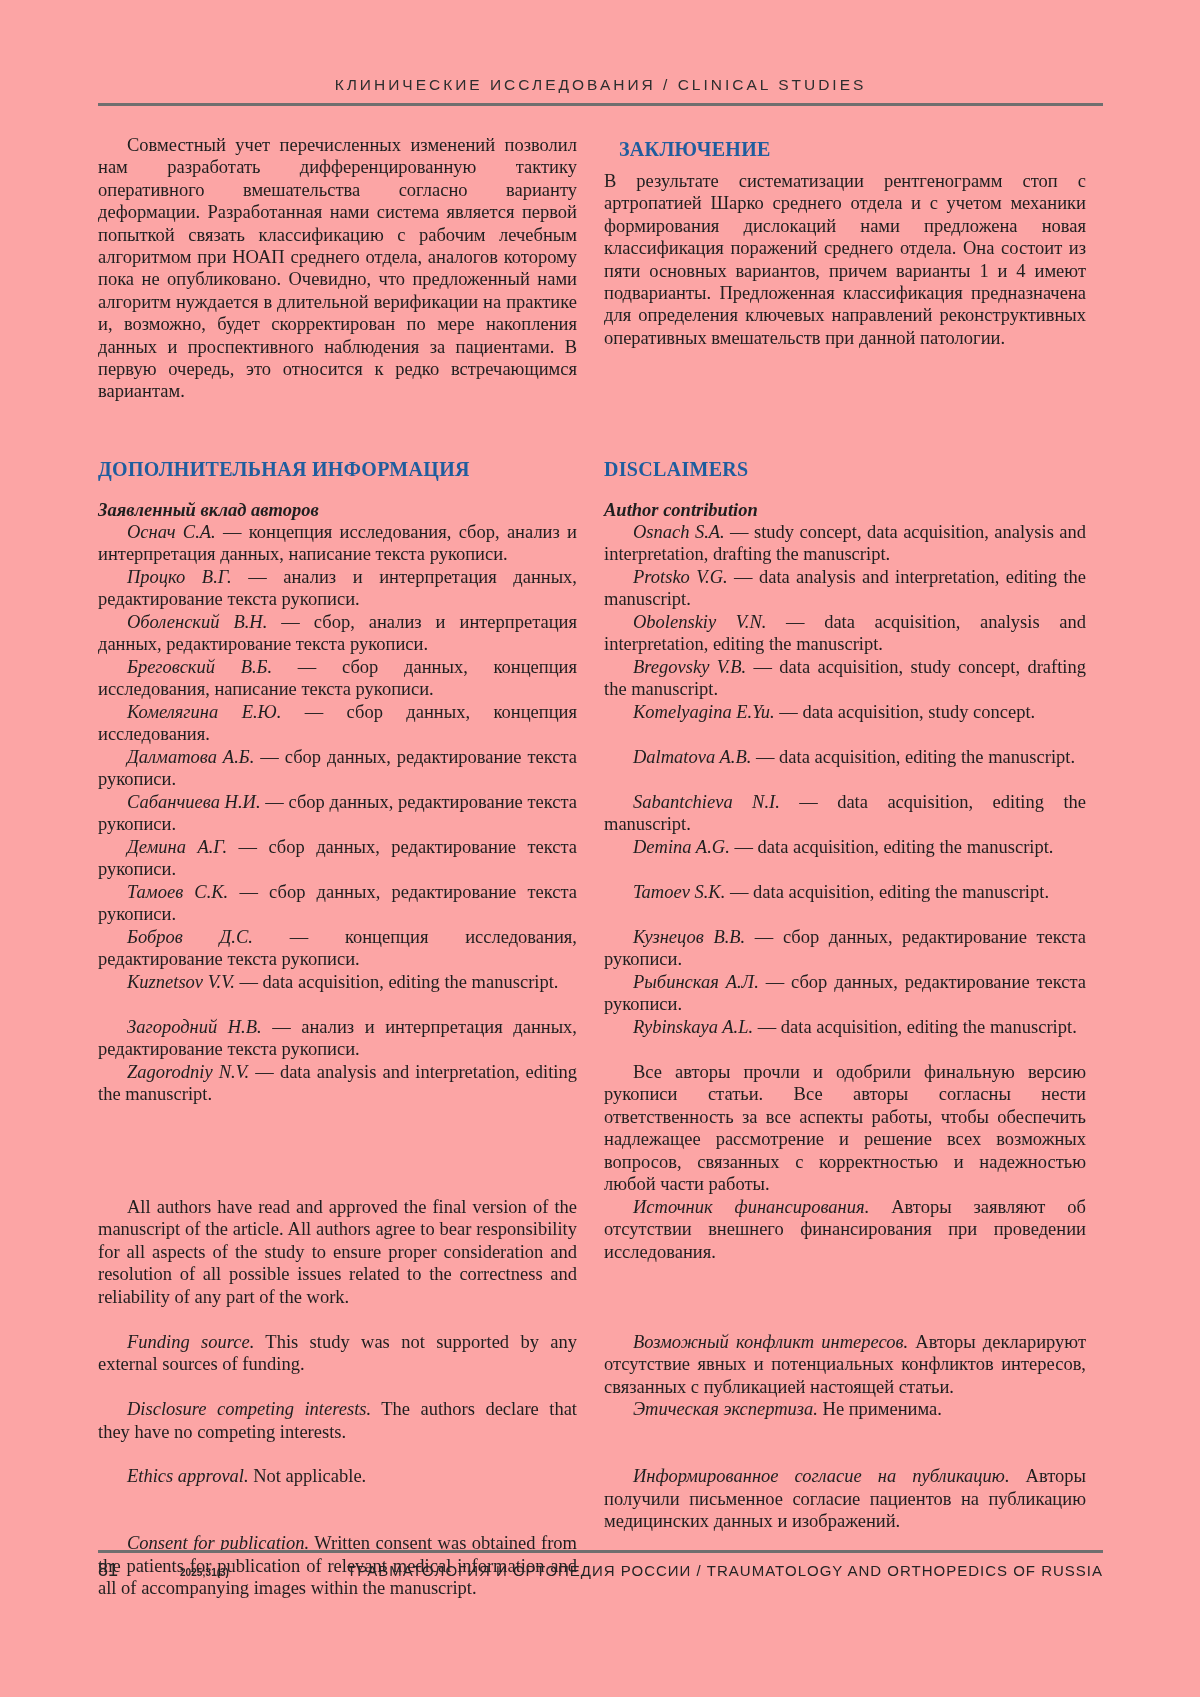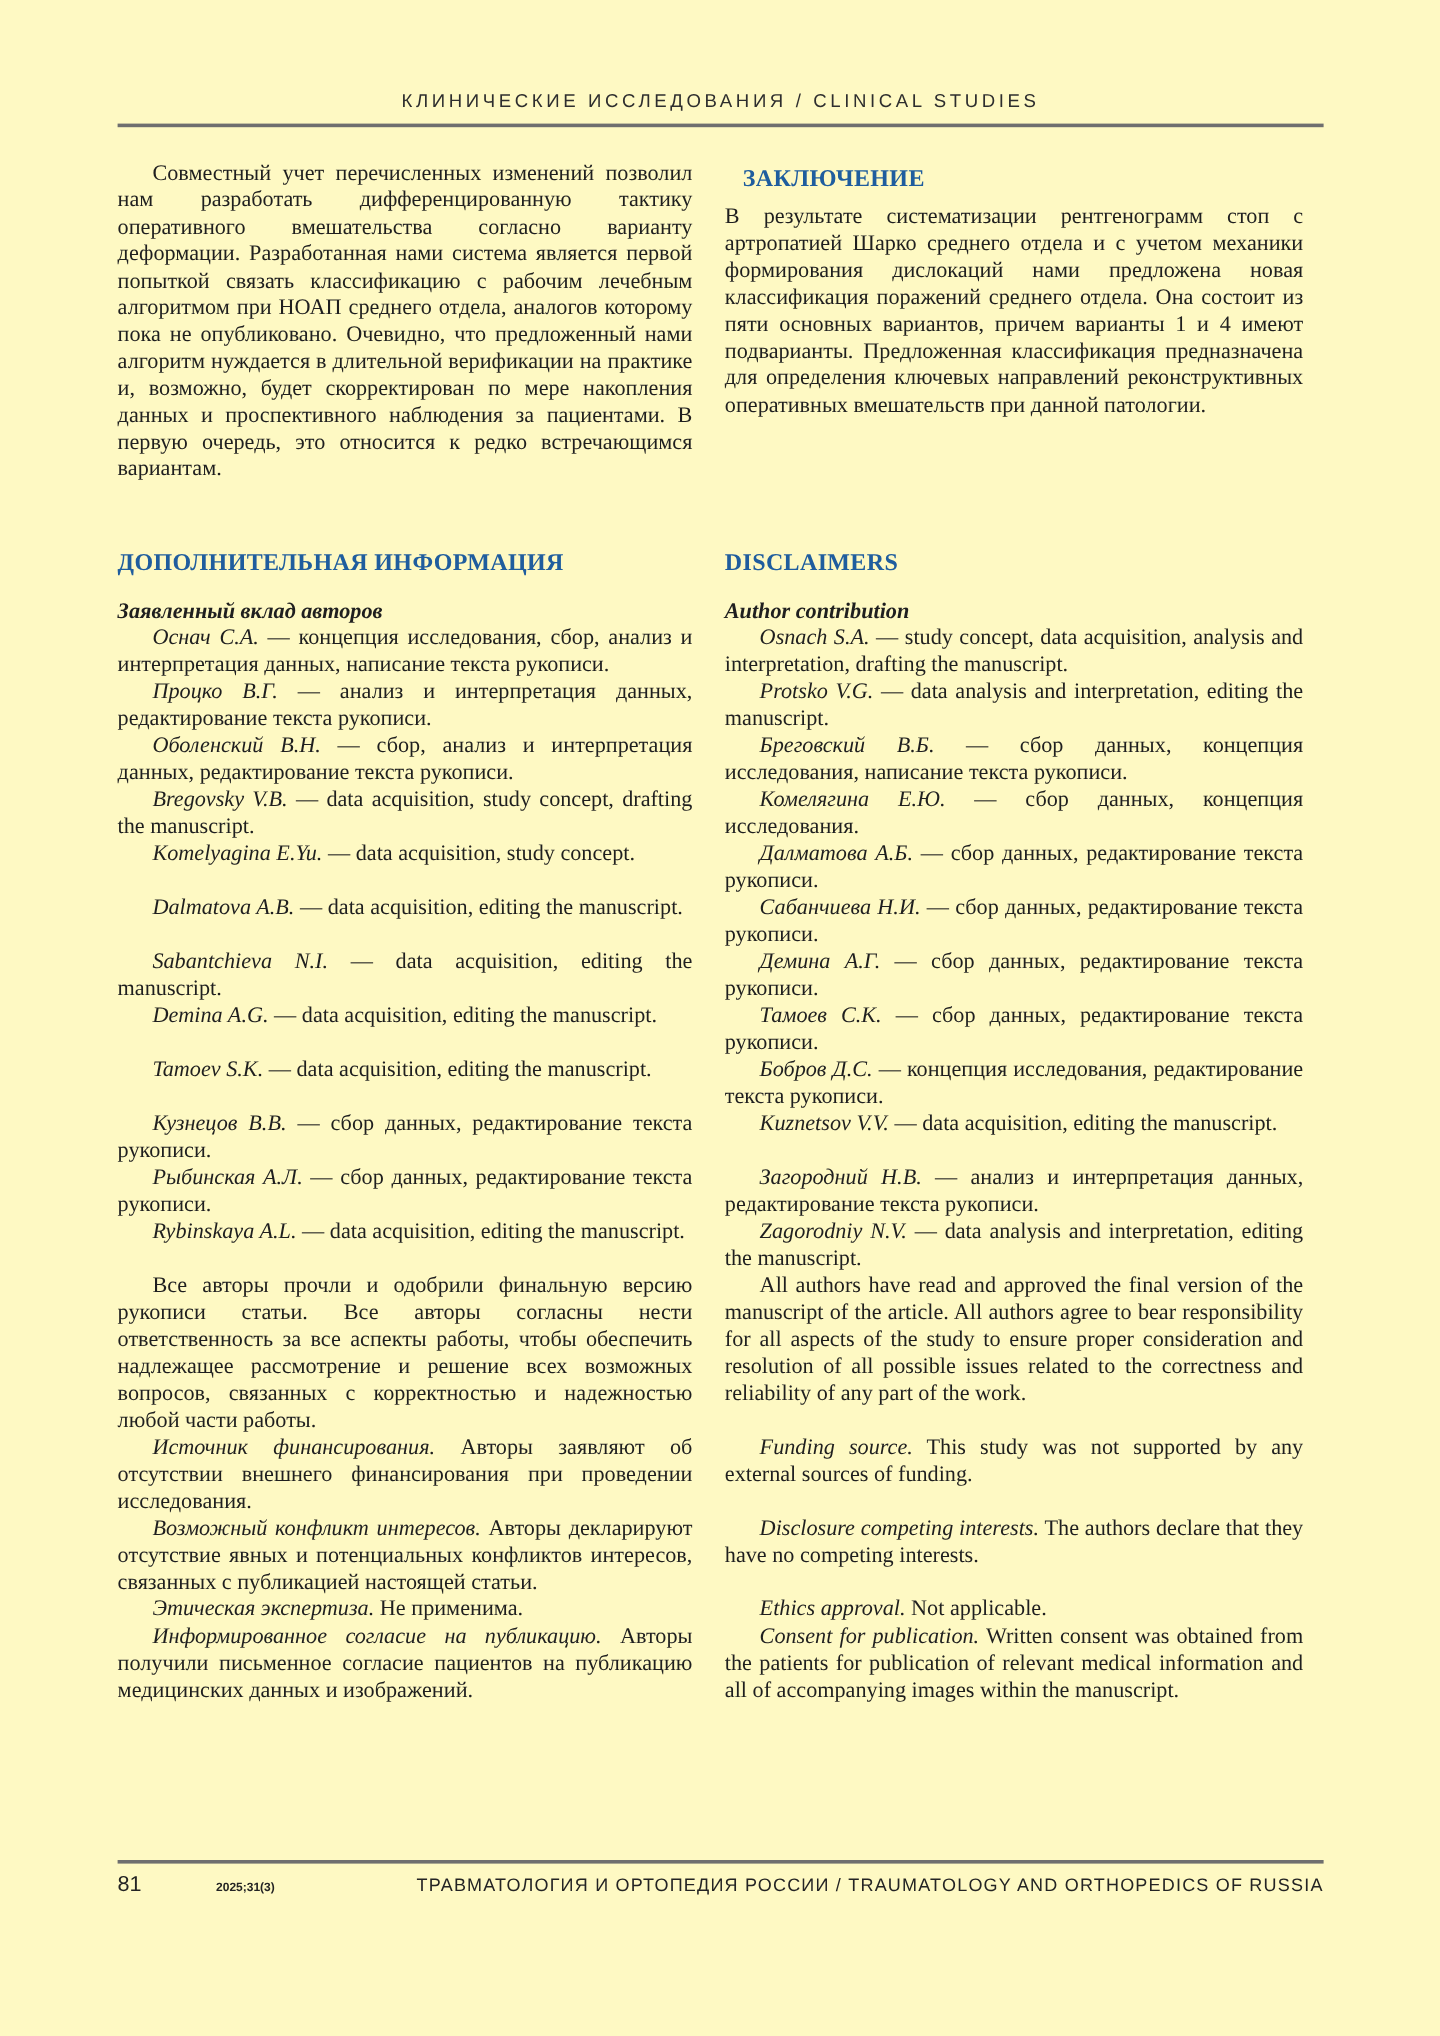--- a/index.html
+++ b/index.html
@@ -1,17 +1,17 @@
 <!DOCTYPE html>
 <html><head>
 <meta charset="utf-8">
 <style>
   html,body { margin:0; padding:0; background:#ffffff; }
   body { font-family:"Liberation Serif","DejaVu Serif",serif; }
-  .page { position:relative; width:1200px; height:1697px; background:#fef9c3; overflow:hidden; }
+  .page { position:relative; width:1200px; height:1697px; background:#fca5a5; overflow:hidden; }
 
   .header-title {
     position:absolute; left:98px; top:76px; width:1005px;
     text-align:center; font-family:"Liberation Sans","DejaVu Sans",sans-serif;
     font-size:15.5px; letter-spacing:3px; color:#2e2e2e; white-space:nowrap;
   }
   .rule { position:absolute; left:98px; width:1005px; height:3px; background:#6f6f6f; }
   .rule-top { top:103px; }
   .rule-bottom { top:1550px; }
 
@@ -71,20 +71,21 @@
     <p class="body-text sub-h">Заявленный вклад авторов</p>
     <p class="body-text sub-h">Author contribution</p>
 
     <p class="body-text ind entry"><span class="name">Оснач С.А.</span> <span>— концепция исследования, сбор, анализ и интерпретация данных, написание текста рукописи.</span></p>
     <p class="body-text ind entry"><span class="name">Osnach S.A.</span> <span>— study concept, data acquisition, analysis and interpretation, drafting the manuscript.</span></p>
 
     <p class="body-text ind entry"><span class="name">Процко В.Г.</span> <span>— анализ и интерпретация данных, редактирование текста рукописи.</span></p>
     <p class="body-text ind entry"><span class="name">Protsko V.G.</span> <span>— data analysis and interpretation, editing the manuscript.</span></p>
 
     <p class="body-text ind entry"><span class="name">Оболенский В.Н.</span> <span>— сбор, анализ и интерпретация данных, редактирование текста рукописи.</span></p>
+    <p class="body-text ind entry"><span class="name">Obolenskiy V.N.</span> <span>— data acquisition, analysis and interpretation, editing the manuscript.</span></p>
 
     <p class="body-text ind entry"><span class="name">Бреговский В.Б.</span> <span>— сбор данных, концепция исследования, написание текста рукописи.</span></p>
     <p class="body-text ind entry"><span class="name">Bregovsky V.B.</span> <span>— data acquisition, study concept, drafting the manuscript.</span></p>
 
     <p class="body-text ind entry"><span class="name">Комелягина Е.Ю.</span> <span>— сбор данных, концепция исследования.</span></p>
     <p class="body-text ind entry"><span class="name">Komelyagina E.Yu.</span> <span>— data acquisition, study concept.</span></p>
 
     <p class="body-text ind entry"><span class="name">Далматова А.Б.</span> <span>— сбор данных, редактирование текста рукописи.</span></p>
     <p class="body-text ind entry"><span class="name">Dalmatova A.B.</span> <span>— data acquisition, editing the manuscript.</span></p>
 

